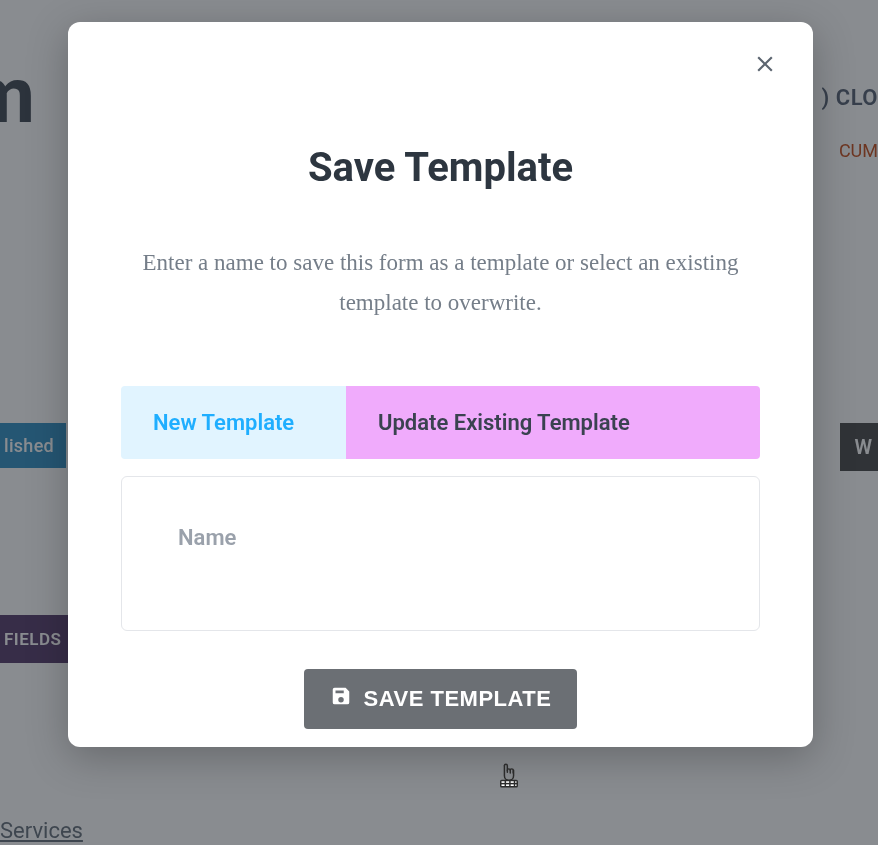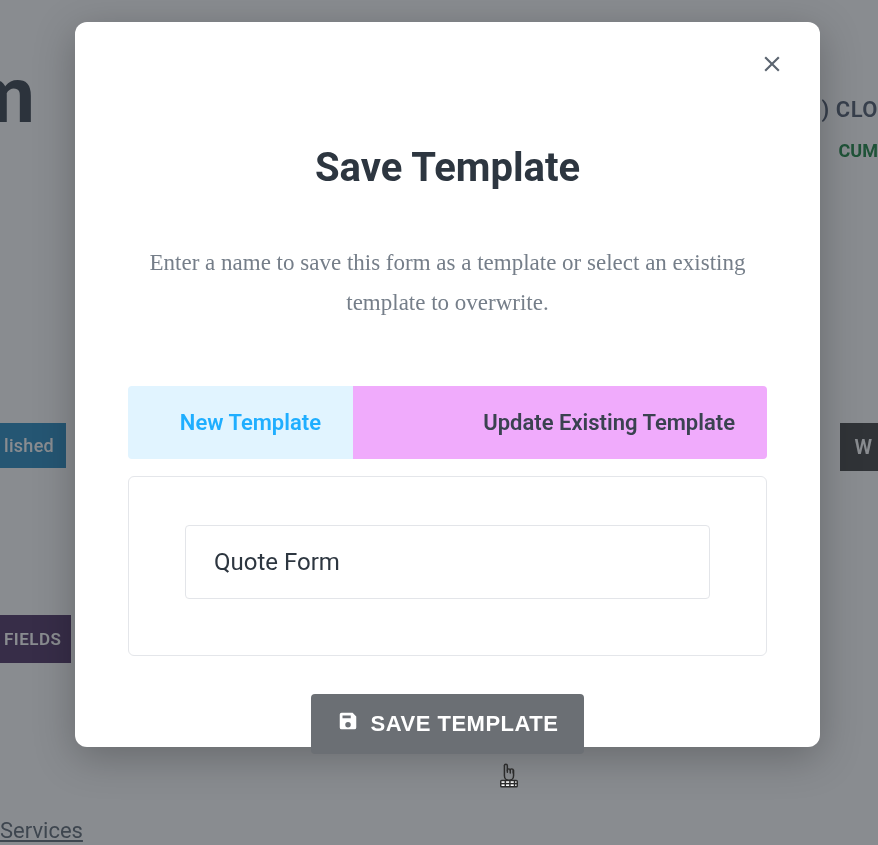--- a/index.html
+++ b/index.html
@@ -21,34 +21,34 @@
     left: -60px;
     top: 50px;
     font-size: 78px;
     font-weight: 700;
     color: #313a45;
     letter-spacing: -1px;
   }
   .bg-close {
     position: absolute;
     right: 0;
-    top: 97px;
+    top: 85px;
     font-size: 22px;
     font-weight: 600;
     color: #4a5568;
     letter-spacing: 0.5px;
     text-align: right;
   }
   .bg-cum {
     position: absolute;
     right: 0;
     top: 140px;
     font-size: 18px;
-    font-weight: 700;
-    color: #15803d;
+    font-weight: 400;
+    color: #c2410c;
   }
   .bg-published {
     position: absolute;
     left: 0;
     top: 423px;
     background: #2287be;
     color: #fff;
     padding: 12px 12px 12px 4px;
     font-size: 18px;
     font-weight: 500;
@@ -83,21 +83,21 @@
     color: #5a6470;
     text-decoration: underline;
   }
   .overlay {
     position: absolute;
     inset: 0;
     background: rgba(40, 45, 52, 0.55);
   }
   .modal {
     position: absolute;
-    left: 75px;
+    left: 68px;
     top: 22px;
     width: 745px;
     height: 725px;
     background: #fff;
     border-radius: 12px;
     box-shadow: 0 10px 40px rgba(0,0,0,0.25);
   }
   .modal-close {
     position: absolute;
     top: 22px;
@@ -131,21 +131,21 @@
     margin: 62px 53px 0;
     border-radius: 4px;
     overflow: hidden;
   }
   .tab {
     flex: 0 0 auto;
     padding: 24px 32px;
     font-size: 22px;
     font-weight: 600;
     cursor: pointer;
-    text-align: right;
+    text-align: left;
   }
   .tab.active {
     background: #e1f4ff;
     color: #1faeff;
     width: 225px;
   }
   .tab.inactive {
     background: #f0abfc;
     color: #3a4250;
     flex: 1;
@@ -229,21 +229,21 @@
   <h1 class="modal-title">Save Template</h1>
 
   <p class="modal-desc">Enter a name to save this form as a template or select an existing template to overwrite.</p>
 
   <div class="tabs">
     <div class="tab active">New Template</div>
     <div class="tab inactive">Update Existing Template</div>
   </div>
 
   <div class="card">
-    <input type="text" class="text-input" value="Quote Form" style="">
+    <div class="field-label">Name</div>
   </div>
 
   <div class="save-row">
     <button class="save-btn">
       <span>
         <svg viewBox="0 0 24 24" fill="currentColor">
             <path d="M17 3H5a2 2 0 0 0-2 2v14a2 2 0 0 0 2 2h14a2 2 0 0 0 2-2V7l-4-4zm-5 16a3 3 0 1 1 0-6 3 3 0 0 1 0 6zm3-10H6V6h9v3z"></path>
           </svg>
       </span>
       <span>SAVE TEMPLATE</span>

